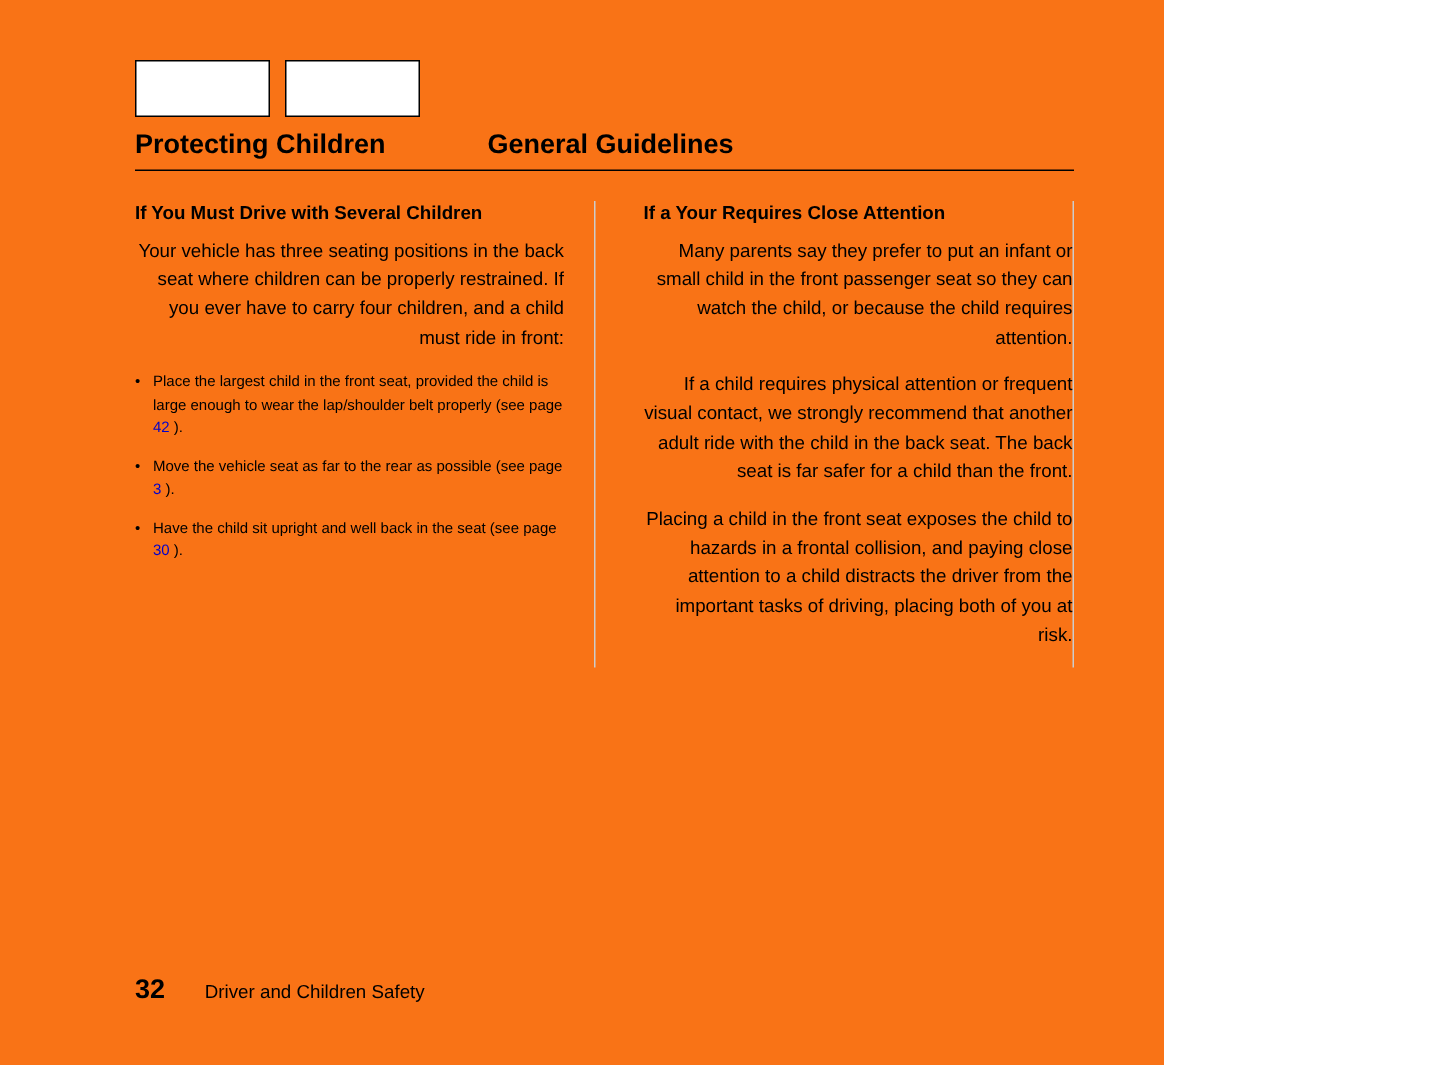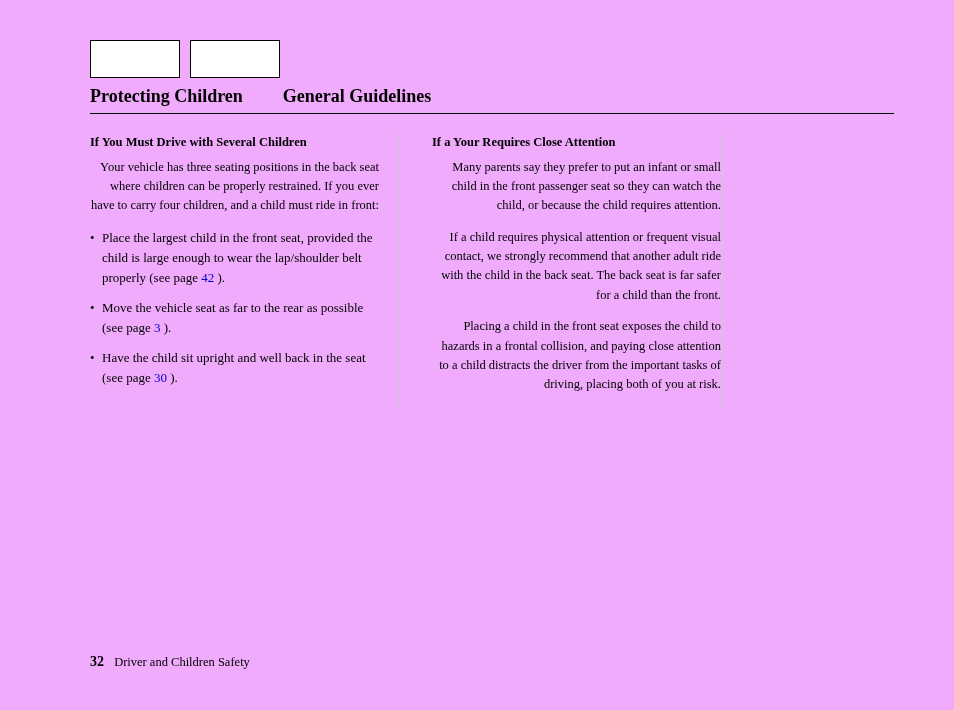--- a/index.html
+++ b/index.html
@@ -5,26 +5,25 @@
     * { margin: 0; padding: 0; box-sizing: border-box; }
     body {
       background: #fff;
       font-family: Arial, Helvetica, sans-serif;
       font-size: 13px;
       color: #000;
       width: 954px;
       min-height: 710px;
     }
     .page {
-      width: 954px;
+      width: 776px;
       min-height: 710px;
-      background: #f0abfc;
+      background: #f97316;
       padding: 40px 60px 40px 90px;
       position: relative;
-      font-family: Liberation Serif, serif;
     }
     .nav-boxes {
       display: flex;
       gap: 10px;
       margin-bottom: 8px;
     }
     .nav-box {
       width: 90px;
       height: 38px;
       border: 1.5px solid #000;
@@ -38,20 +37,21 @@
       margin-bottom: 20px;
     }
     .header-title-main {
       font-size: 18px;
       font-weight: bold;
       margin-right: 40px;
     }
     .header-title-sub {
       font-size: 18px;
       font-weight: bold;
+      margin-left: 28px;
     }
     .content-area {
       display: flex;
       gap: 12px;
     }
     .left-col {
       width: 310px;
       padding-right: 20px;
       border-right: 1.5px solid #ccc;
     }
@@ -71,21 +71,21 @@
       line-height: 1.55;
       margin-bottom: 12px;
       text-align: right;
     }
     .bullet-list {
       list-style: none;
       padding: 0;
       margin: 0;
     }
     .bullet-list li {
-      font-size: 13px;
+      font-size: 10px;
       line-height: 1.55;
       padding-left: 12px;
       position: relative;
       margin-bottom: 10px;
     }
     .bullet-list li::before {
       content: "•";
       position: absolute;
       left: 0;
     }
@@ -94,22 +94,22 @@
       text-decoration: none;
     }
     .footer {
       position: absolute;
       bottom: 40px;
       left: 90px;
       font-size: 12.5px;
     }
     .footer-num {
       font-weight: bold;
-      font-size: 14px;
-      margin-right: 7px;
+      font-size: 18px;
+      margin-right: 23px;
     }
     .footer-text {
       font-size: 12.5px;
     }
     .para-gap {
       margin-bottom: 12px;
     }
   </style>
 </head>
 <body>

